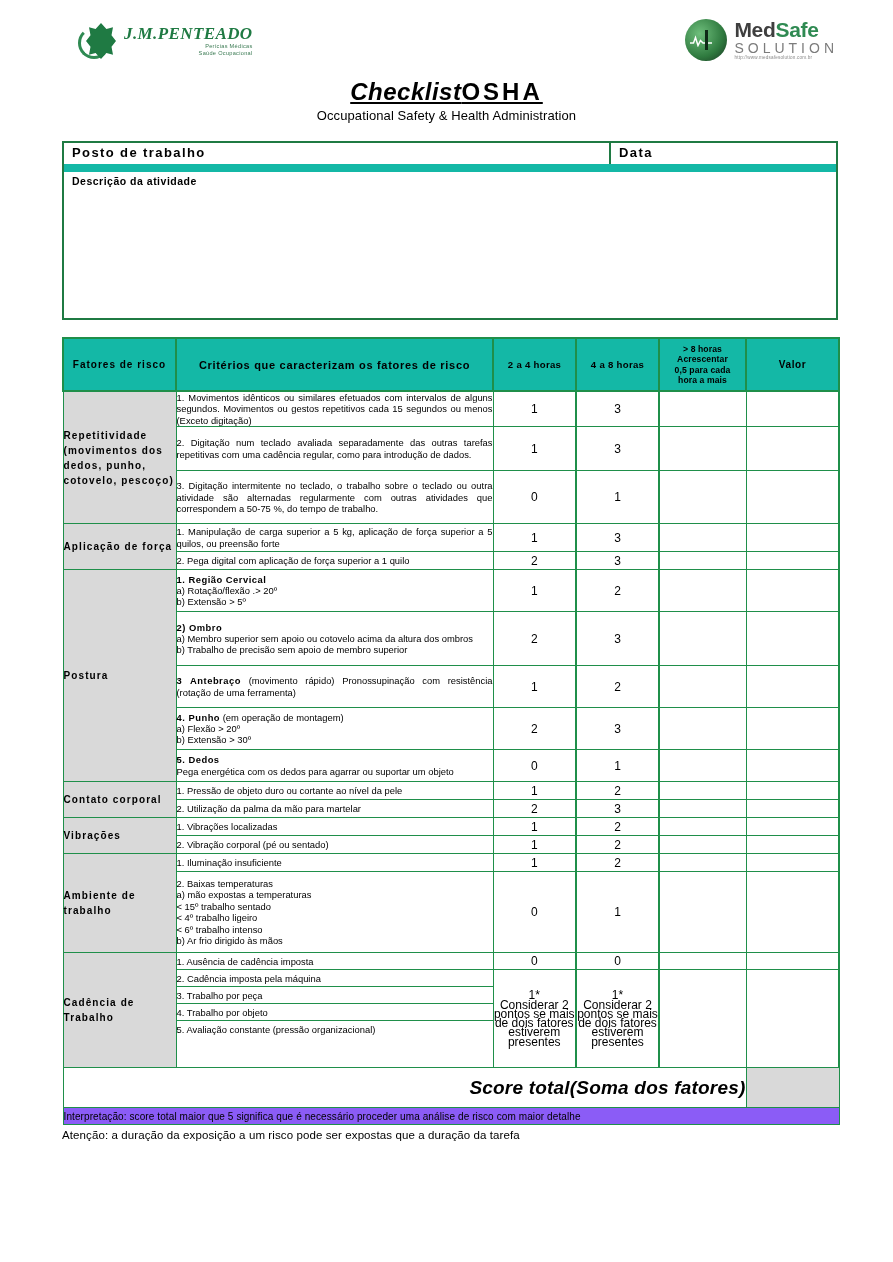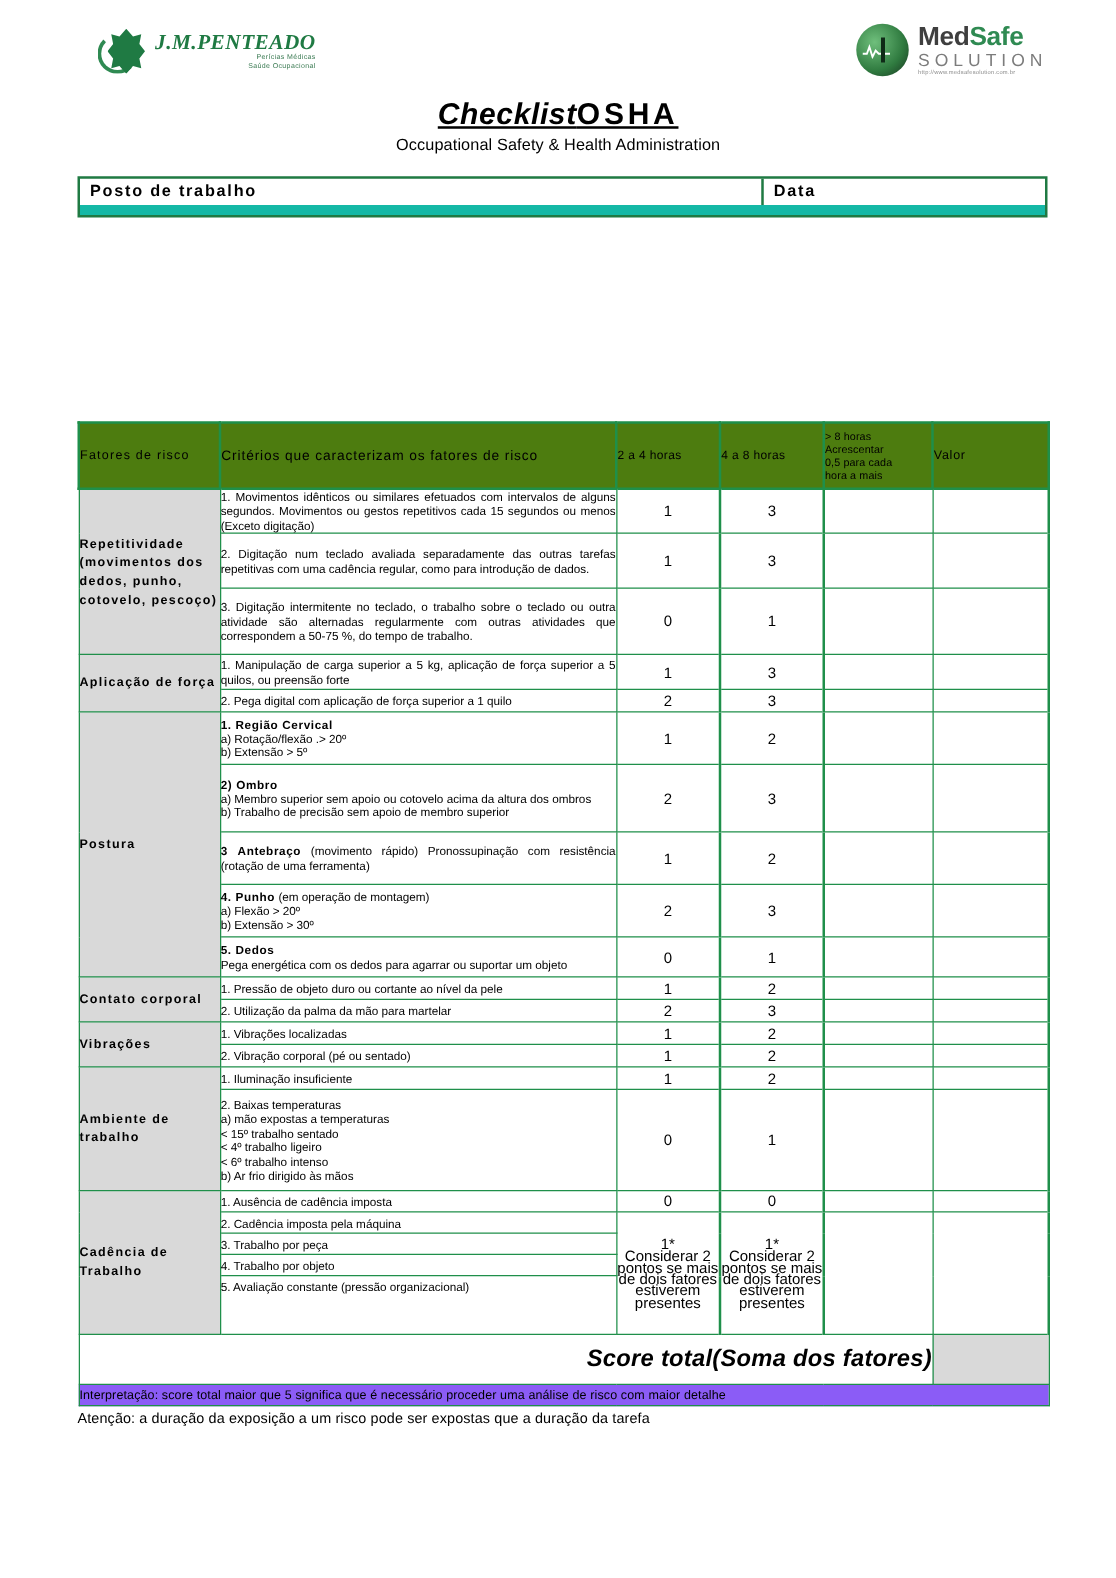--- a/index.html
+++ b/index.html
@@ -243,23 +243,23 @@
     table-layout: fixed;
     font-size: 9.4px;
   }
   table.osha td, table.osha th {
     border: 1px solid #1f8f4a;
     padding: 0;
     vertical-align: middle;
   }
   
   table.osha thead td {
-    background: #4d7c0f;
-    text-align: left;
-    font-weight: normal;
+    background: #14b8a6;
+    text-align: center;
+    font-weight: bold;
     border: 2px solid #1f8f4a;
   }
   .h-fat { font-size: 10px; letter-spacing: 1px; line-height: 13px; }
   .h-crit { font-size: 11px; letter-spacing: 0.7px; }
   .h-hrs { font-size: 9.6px; letter-spacing: 0.3px; }
   .h-8 { font-size: 8.6px; line-height: 10.5px; letter-spacing: 0.1px; }
   .h-val { font-size: 10px; letter-spacing: 0.6px; }
 
   td.factor {
     background: #d9d9d9;
@@ -374,20 +374,23 @@
 
 <div class="formbox">
   <div class="row1">
     <div class="cell-posto">
       <span>Posto de trabalho</span>
     </div>
     <div class="cell-data">
       <span>Data</span>
     </div>
   </div>
+  <div class="row2">
+    <span>Descrição da atividade</span>
+  </div>
 </div>
 
 <table class="osha">
   <colgroup>
     <col style="width:113px">
     <col style="width:317px">
     <col style="width:83px">
     <col style="width:83px">
     <col style="width:87px">
     <col style="width:93px">

